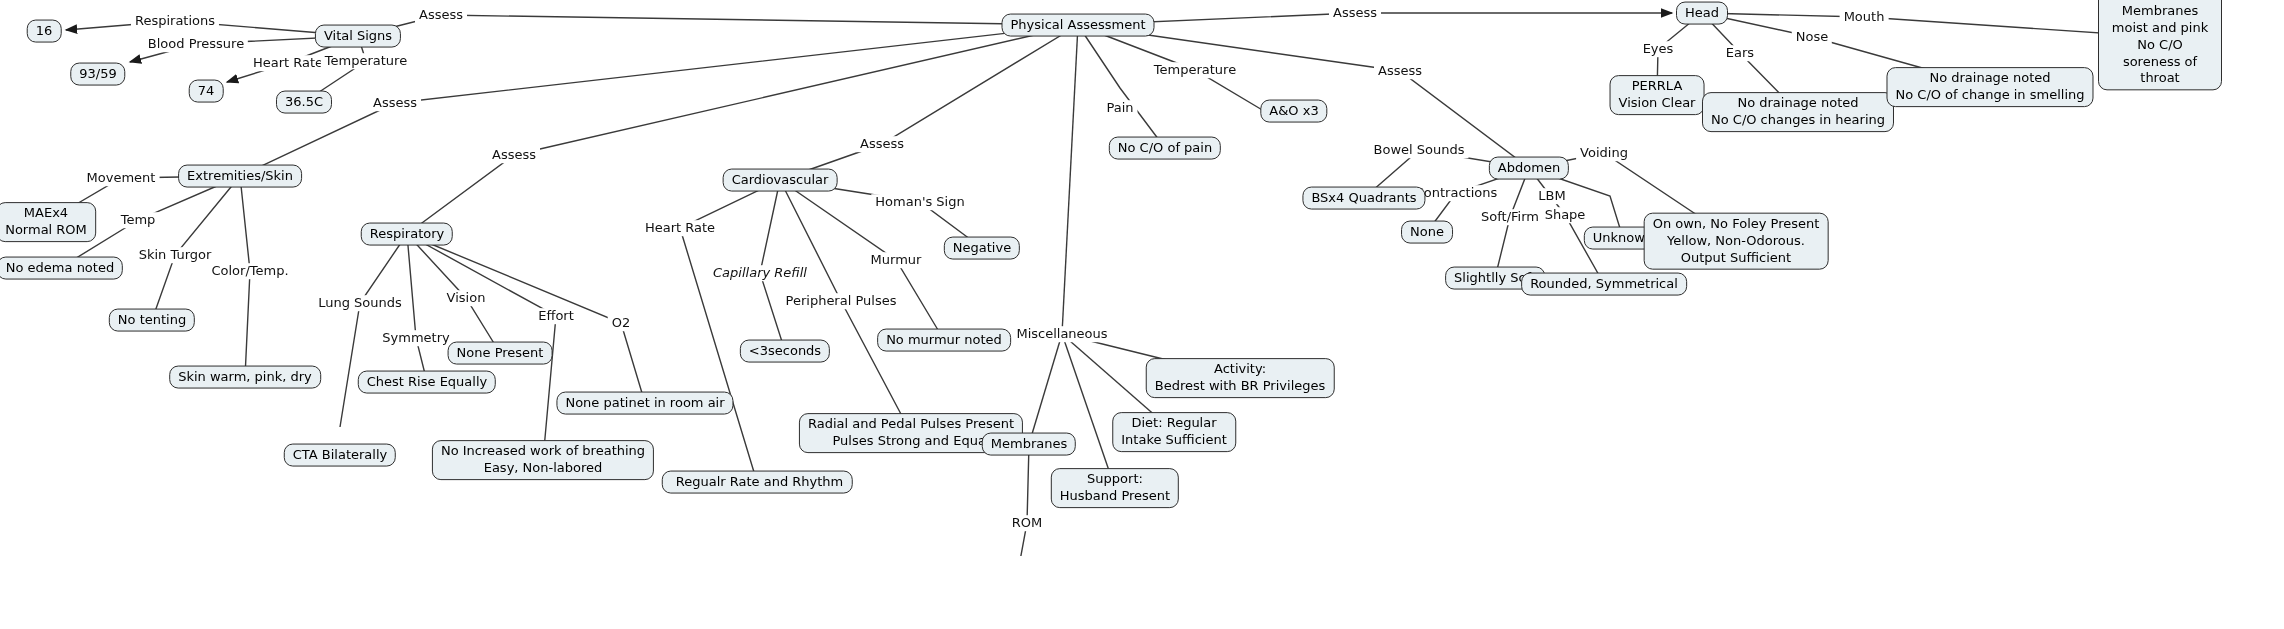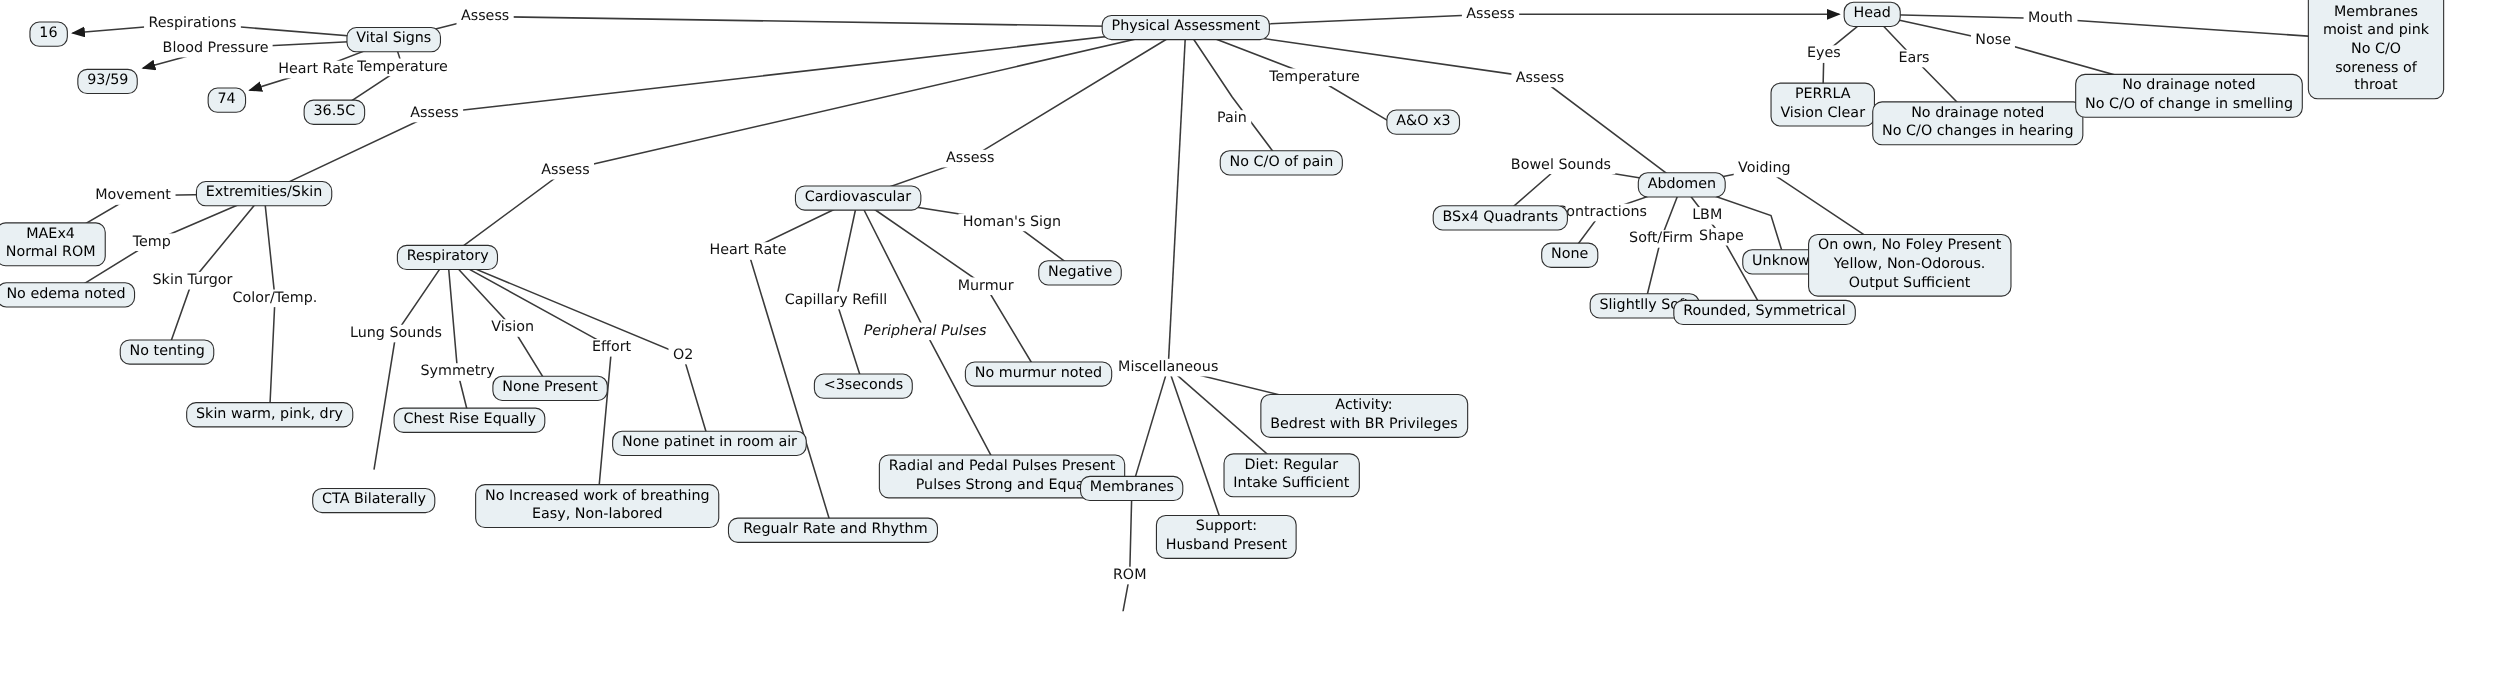--- a/index.html
+++ b/index.html
@@ -116,22 +116,22 @@
       <div class="elabel" style="left: 121px; top: 178px;">Movement</div>
       <div class="elabel" style="left: 138px; top: 220px;">Temp</div>
       <div class="elabel" style="left: 175px; top: 255px;">Skin Turgor</div>
       <div class="elabel" style="left: 250px; top: 271px;">Color/Temp.</div>
       <div class="elabel" style="left: 360px; top: 303px;">Lung Sounds</div>
       <div class="elabel" style="left: 416px; top: 338px;">Symmetry</div>
       <div class="elabel" style="left: 466px; top: 298px;">Vision</div>
       <div class="elabel" style="left: 556px; top: 316px;">Effort</div>
       <div class="elabel" style="left: 621px; top: 323px;">O2</div>
       <div class="elabel" style="left: 680px; top: 228px;">Heart Rate</div>
-      <div class="elabel" style="left: 760px; top: 273px;">Capillary Refill</div>
-      <div class="elabel" style="left: 841px; top: 301px; font-style: italic;">Peripheral Pulses</div>
+      <div class="elabel" style="left: 760px; top: 273px; font-style: italic;">Capillary Refill</div>
+      <div class="elabel" style="left: 841px; top: 301px;">Peripheral Pulses</div>
       <div class="elabel" style="left: 896px; top: 260px;">Murmur</div>
       <div class="elabel" style="left: 920px; top: 202px;">Homan's Sign</div>
       <div class="elabel" style="left: 1027px; top: 523px;">ROM</div>
       <div class="node" style="left: 44px; top: 31px;">16</div>
       <div class="node" style="left: 98px; top: 74px;">93/59</div>
       <div class="node" style="left: 206px; top: 91px;">74</div>
       <div class="node" style="left: 304px; top: 102px;">36.5C</div>
       <div class="node" style="left: 358px; top: 36px;">Vital Signs</div>
       <div class="node" style="left: 1078px; top: 25px;">Physical Assessment</div>
       <div class="node" style="left: 1702px; top: 13px;">Head</div>

